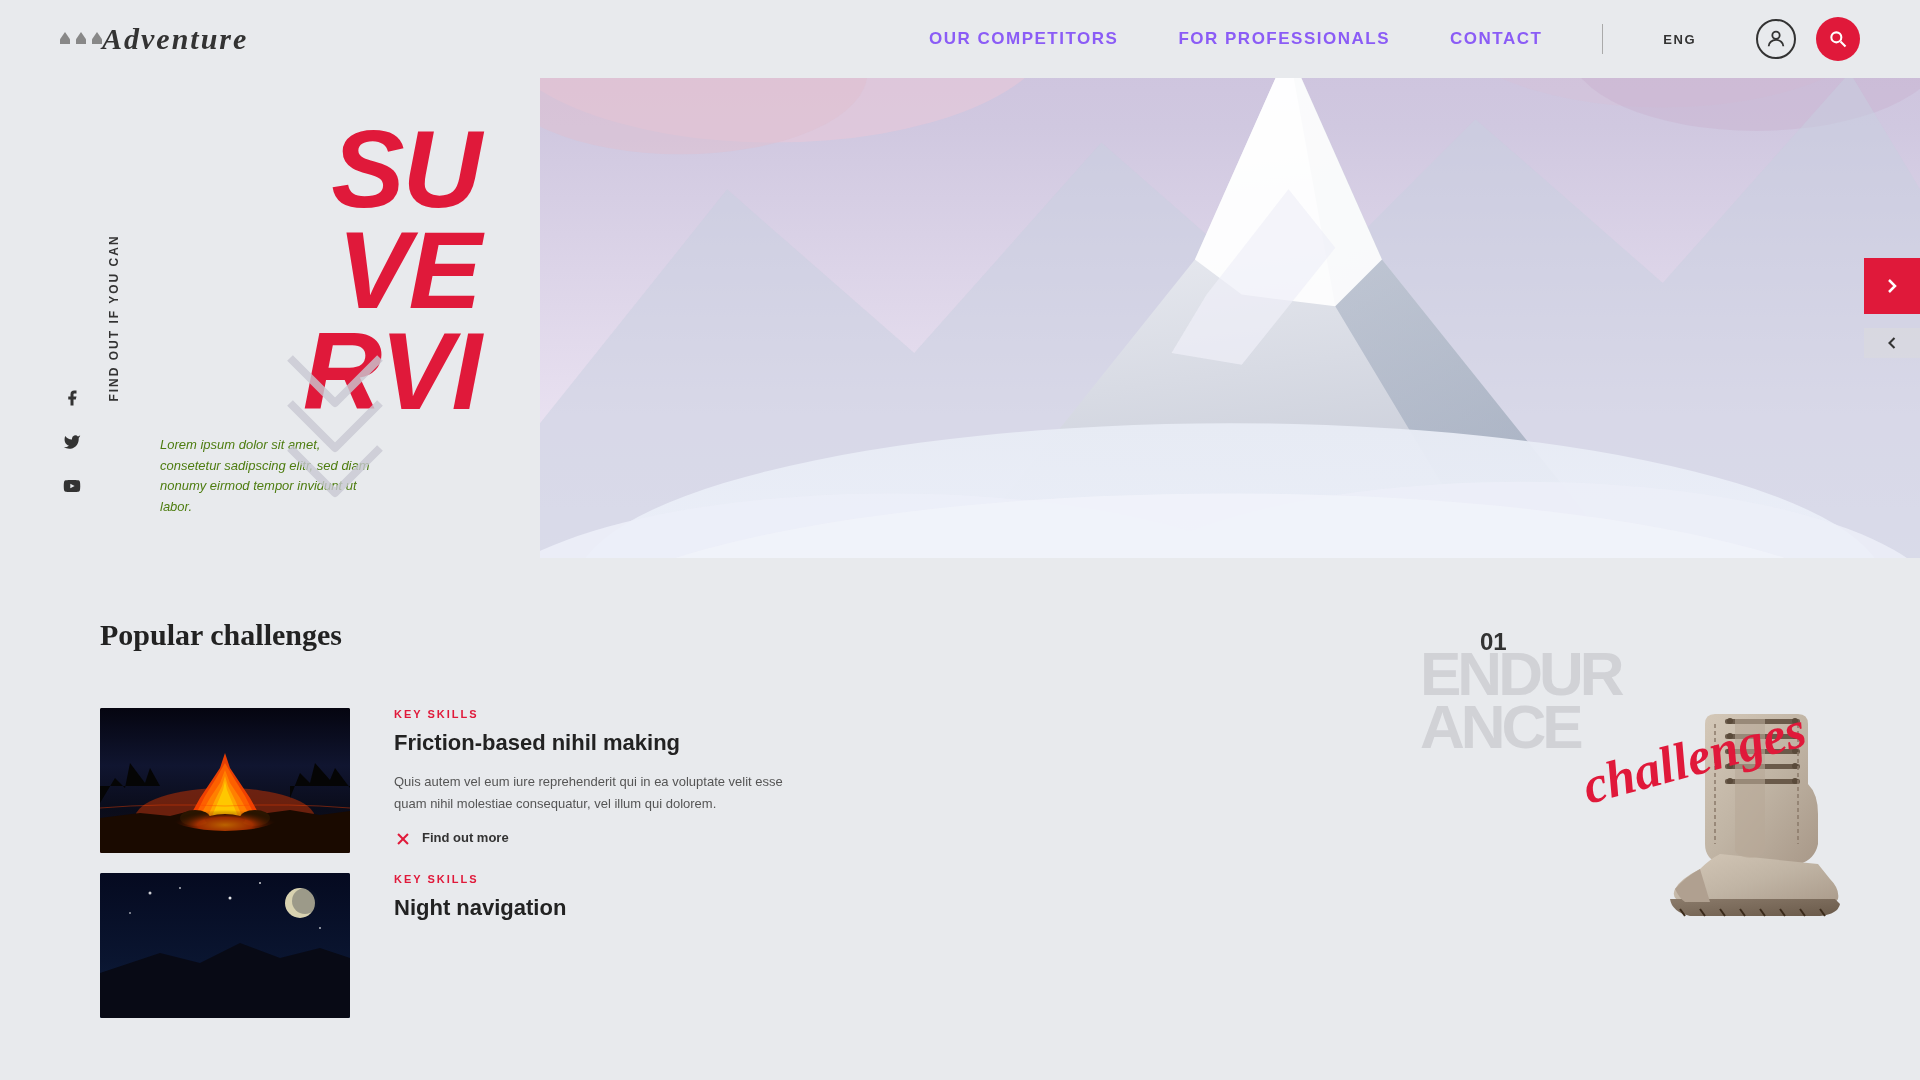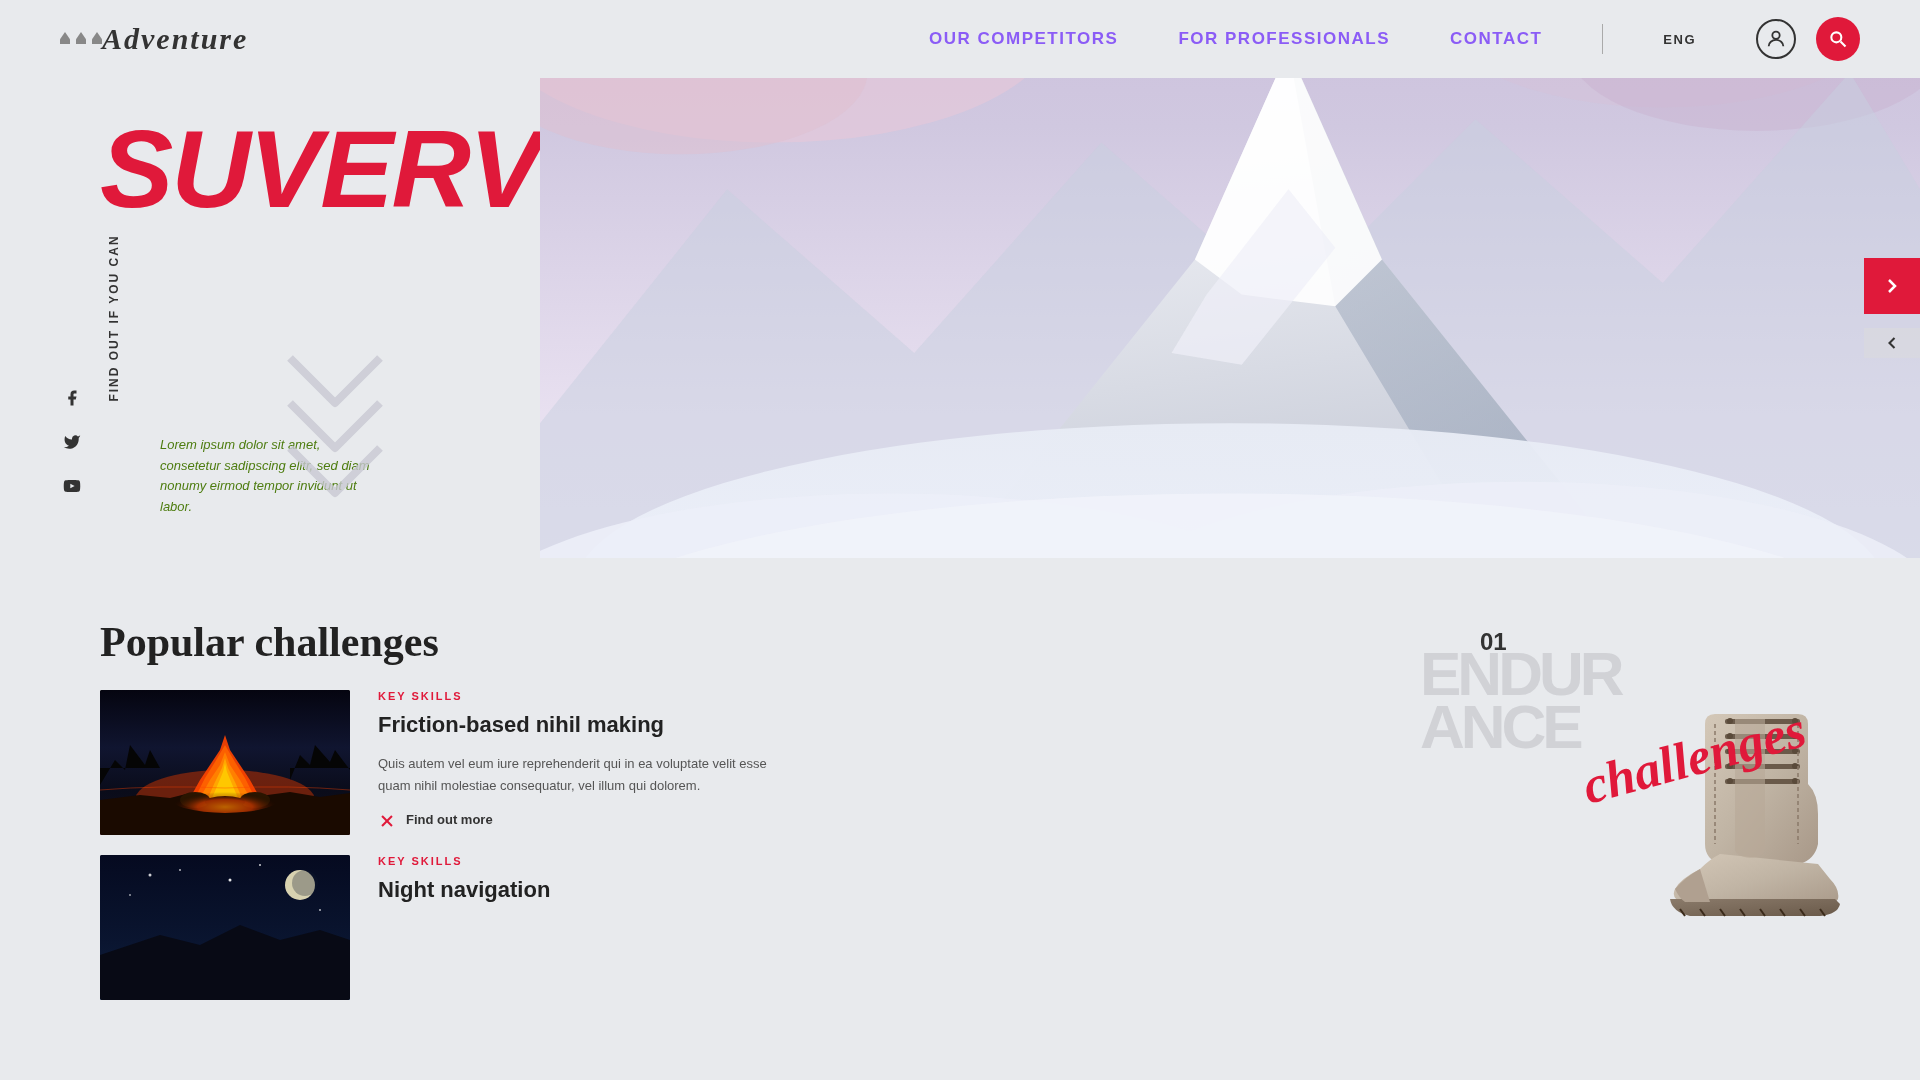--- a/index.html
+++ b/index.html
@@ -143,21 +143,23 @@
       font-size: 12px;
       font-weight: 700;
       letter-spacing: 2px;
       color: #333;
       white-space: nowrap;
       text-transform: uppercase;
     }
 
     .survive-text {
       display: flex;
+      flex-direction: column;
       margin-top: 10px;
+      text-align: right;
     }
     .survive-line {
       font-size: 110px;
       font-weight: 900;
       color: #e0193a;
       line-height: 0.92;
       letter-spacing: -2px;
       text-transform: uppercase;
       font-style: italic;
     }
@@ -271,36 +273,36 @@
       padding: 60px 60px 40px 100px;
       gap: 60px;
       position: relative;
     }
 
     .section-left {
       flex: 0 0 700px;
     }
 
     .section-title {
-      font-size: 42px;
+      font-size: 30px;
       font-weight: 700;
       color: #222;
-      margin-bottom: 24px;
+      margin-bottom: 56px;
       font-family: 'Georgia', serif;
     }
 
     .challenge-cards {
       display: flex;
       flex-direction: column;
       gap: 20px;
     }
 
     .challenge-card {
       display: flex;
-      gap: 28px;
+      gap: 44px;
       align-items: flex-start;
     }
 
     .card-image {
       width: 250px;
       height: 145px;
       flex-shrink: 0;
       overflow: hidden;
       border-radius: 2px;
     }

